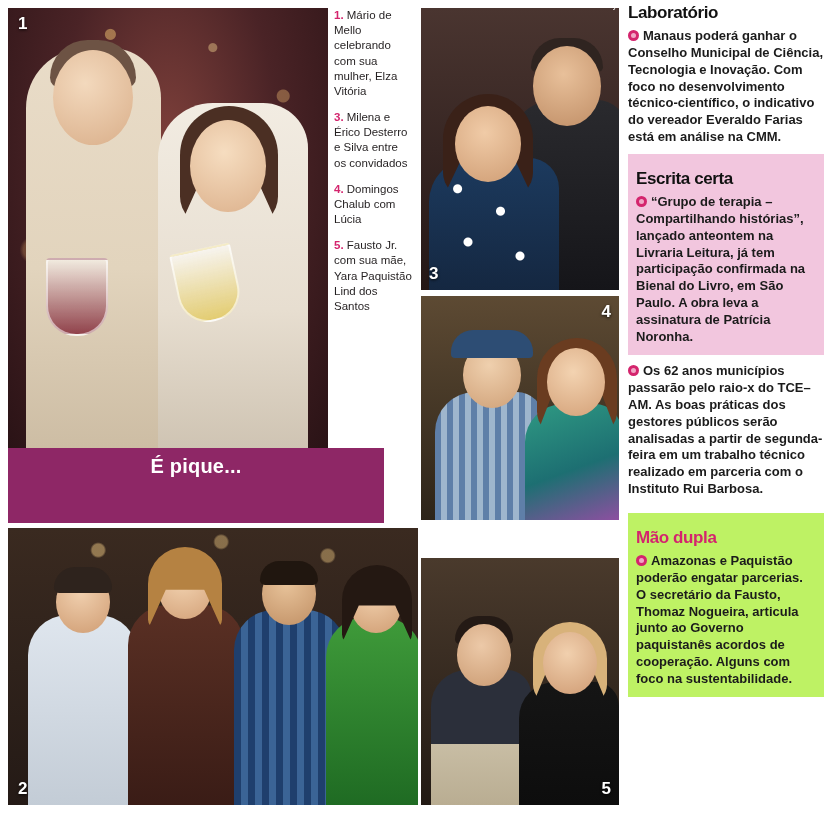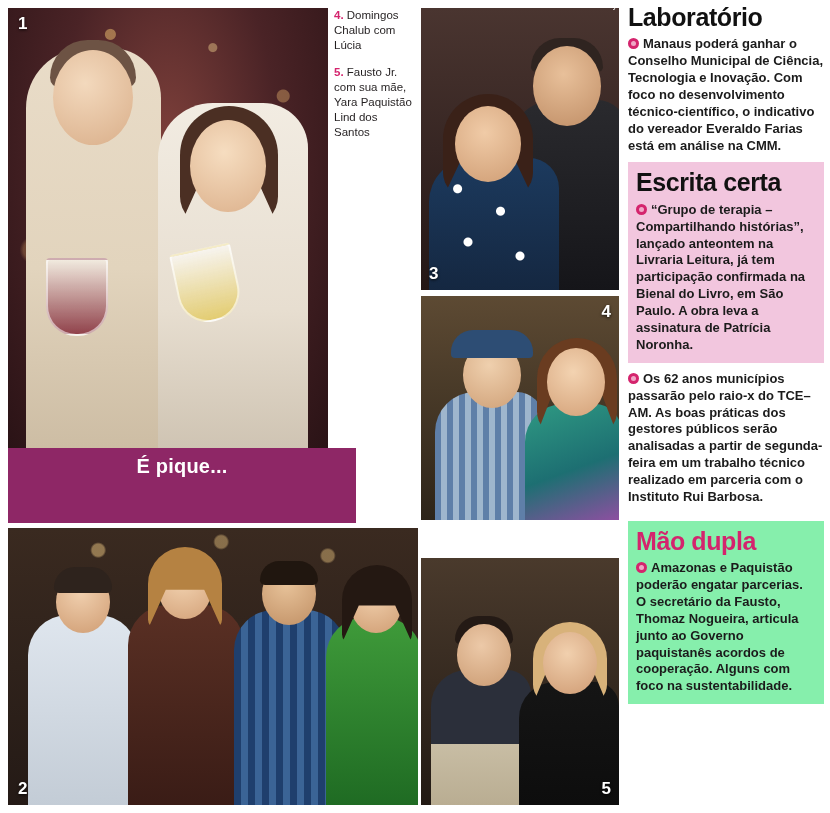--- a/index.html
+++ b/index.html
@@ -84,21 +84,21 @@
     border: 2px solid rgba(255,255,255,.55);
   }
   .p1-glass2 {
     position: absolute; left: 168px; top: 240px; width: 62px; height: 74px;
     background: linear-gradient(180deg, rgba(255,255,255,.6), rgba(226,200,90,.8));
     border-radius: 4px 4px 30px 30px;
     border: 2px solid rgba(255,255,255,.6);
     transform: rotate(-12deg);
   }
   .caption-band {
-    width: 348px; height: 75px;
+    width: 376px; height: 75px;
     background: #8e2766;
     color: #ffffff;
     padding: 5px 8px 6px;
     text-align: center;
   }
   .caption-title {
     font-size: 20px; font-weight: bold; letter-spacing: .2px;
     margin: 2px 0 3px;
   }
   .caption-text {
@@ -251,25 +251,25 @@
   }
 
   
   .col-text {
     position: absolute;
     left: 628px; top: 2px;
     width: 196px;
   }
   .block { margin-bottom: 8px; }
   .block.tint {
-    padding: 5px 8px 9px;
+    padding: 14px 8px 9px;
   }
   .block-title {
     font-weight: bold;
-    font-size: 25px;
+    font-size: 17px;
     line-height: 1.05;
     letter-spacing: -0.4px;
     margin: 2px 0 6px;
     color: #111;
   }
   .block-body {
     font-size: 13px;
     line-height: 1.3;
     color: #1b1b1b;
     font-weight: bold;
@@ -285,21 +285,21 @@
   }
   .bullet::after {
     content: "";
     position: absolute;
     left: 3px; top: 3px;
     width: 5px; height: 5px;
     border-radius: 50%;
     background: #f0a7c6;
   }
   .tint-pink { background: #f2c6de; }
-  .tint-yellow { background: #86efac; margin-top: 15px; }
+  .tint-yellow { background: #bef264; margin-top: 15px; }
   .title-pink { color: #111; }
   .title-magenta { color: #d4246d; }
 </style>
 </head>
 <body>
 
 <div class="page">
 
   <div class="col-photo-main">
     <div class="photo photo-1">
@@ -334,20 +334,26 @@
       <div class="hair" style="left:252px; bottom:220px; width:58px; height:24px; background:#20160f;"></div>
 
       <div class="body" style="left:318px; width:96px; height:188px; background:linear-gradient(180deg,#3f9b3a,#1f6b23);"></div>
       <div class="head" style="left:342px; bottom:172px; width:52px; height:60px; background:radial-gradient(circle at 45% 35%,#f1d0ad,#cf9c72);"></div>
       <div class="hair" style="left:334px; bottom:162px; width:70px; height:78px; background:#241812; clip-path:polygon(0 0,100% 0,100% 100%,76% 52%,24% 52%,0 100%);"></div>
     </div>
   </div>
 
   <div class="notes">
     <div class="note">
+      <b>1.</b><span> Mário de Mello celebrando com sua mulher, Elza Vitória</span>
+    </div>
+    <div class="note">
+      <b>3.</b><span> Milena e Érico Desterro e Silva entre os convidados</span>
+    </div>
+    <div class="note">
       <b>4.</b><span> Domingos Chalub com Lúcia</span>
     </div>
     <div class="note">
       <b>5.</b><span> Fausto Jr. com sua mãe, Yara Paquistão Lind dos Santos</span>
     </div>
   </div>
 
   <div class="credit">Fotos: Ana Claudia Jatahy</div>
 
   <div class="photo photo-3">

